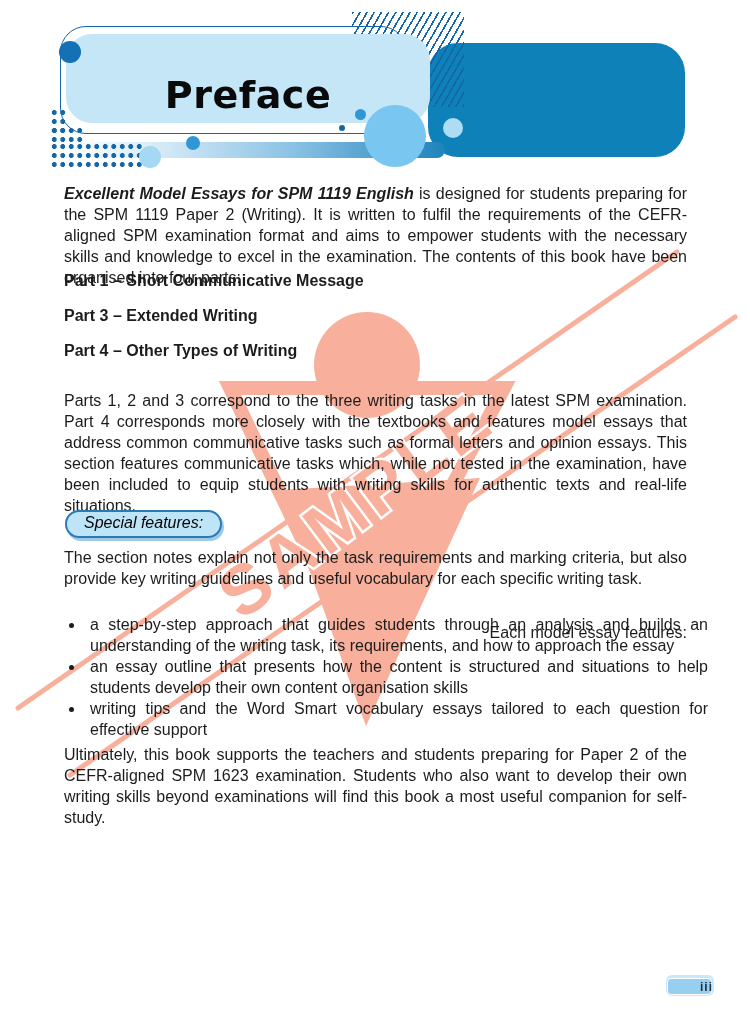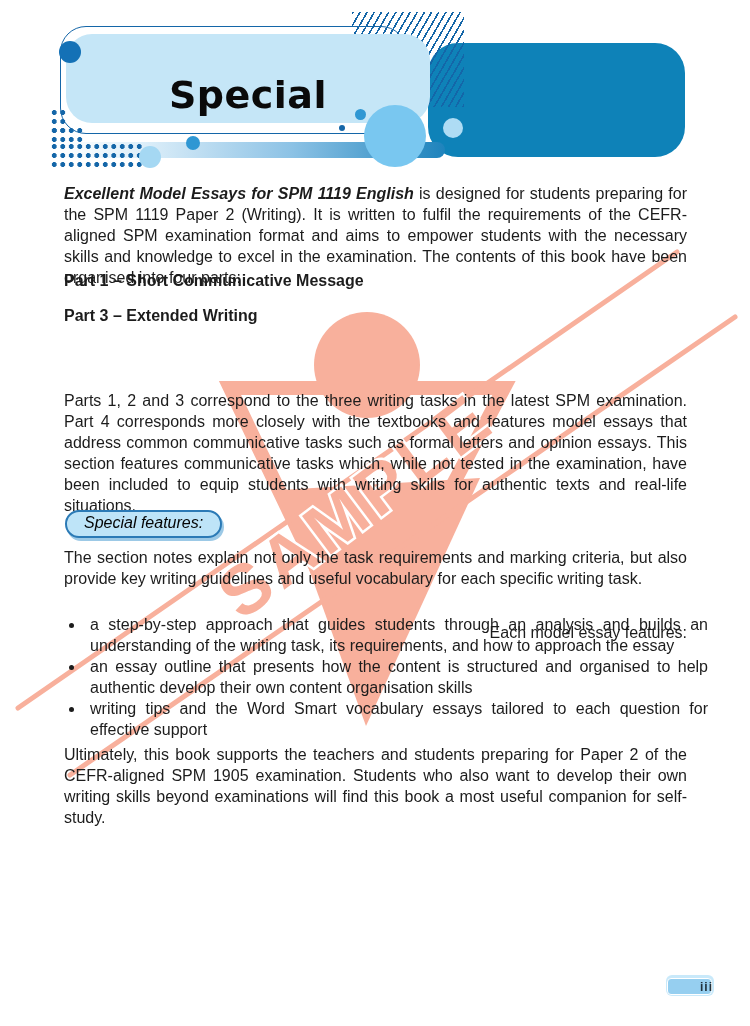--- a/index.html
+++ b/index.html
@@ -73,21 +73,21 @@
 <body>
 
 <div class="page">
 
   <div>
     <div class="hdr-outline"></div>
     <div class="hdr-teal"></div>
     <div class="hdr-hatch"></div>
     <div class="hdr-strip"></div>
     <div class="hdr-light">
-      <h1 class="hdr-title">Special</h1>
+      <h1 class="hdr-title">Preface</h1>
     </div>
     <div class="dot c-dark-tl"></div>
     <div class="dot c-mid-strip"></div>
     <div class="dot c-light-strip"></div>
     <div class="dot c-tiny-dark"></div>
     <div class="dot c-small-mid"></div>
     <div class="dot c-big"></div>
     <div class="dot c-light-teal"></div>
     <div class="dots dots-a"></div>
     <div class="dots dots-b"></div>
@@ -103,39 +103,40 @@
     <text x="355" y="530" text-anchor="middle" transform="rotate(-37 355 505)">SAMPLE</text>
   </svg>
 
   <main class="content">
 
     <p class="blk p1"><span class="lead">Excellent Model Essays for SPM 1119 English</span><span> is designed for students preparing for the SPM 1119 Paper 2 (Writing). It is written to fulfil the requirements of the CEFR-aligned SPM examination format and aims to empower students with the necessary skills and knowledge to excel in the examination. The contents of this book have been organised into four parts:</span></p>
 
     <div class="parts">
       <p class="part-row">Part 1 – Short Communicative Message</p>
       <p class="part-row">Part 3 – Extended Writing</p>
+      <p class="part-row">Part 4 – Other Types of Writing</p>
     </div>
 
     <p class="blk p2">Parts 1, 2 and 3 correspond to the three writing tasks in the latest SPM examination. Part 4 corresponds more closely with the textbooks and features model essays that address common communicative tasks such as formal letters and opinion essays. This section features communicative tasks which, while not tested in the examination, have been included to equip students with writing skills for authentic texts and real-life situations.</p>
 
     <div class="badge">
       <span>Special features:</span>
     </div>
 
     <p class="blk p3">The section notes explain not only the task requirements and marking criteria, but also provide key writing guidelines and useful vocabulary for each specific writing task.</p>
 
     <p class="blk p4">Each model essay features:</p>
 
     <ul class="bullets">
       <li>a step-by-step approach that guides students through an analysis and builds an understanding of the writing task, its requirements, and how to approach the essay</li>
-      <li>an essay outline that presents how the content is structured and organised to help authentic develop their own content organisation skills</li>
+      <li>an essay outline that presents how the content is structured and situations to help students develop their own content organisation skills</li>
       <li>writing tips and the Word Smart vocabulary essays tailored to each question for effective support</li>
     </ul>
 
-    <p class="blk p5">Ultimately, this book supports the teachers and students preparing for Paper 2 of the CEFR-aligned SPM 1905 examination. Students who also want to develop their own writing skills beyond examinations will find this book a most useful companion for self-study.</p>
+    <p class="blk p5">Ultimately, this book supports the teachers and students preparing for Paper 2 of the CEFR-aligned SPM 1623 examination. Students who also want to develop their own writing skills beyond examinations will find this book a most useful companion for self-study.</p>
   </main>
 
   <div class="pagenum">
     <div class="pagenum-inner">
       <span>iii</span>
     </div>
   </div>
 
 </div>
 

